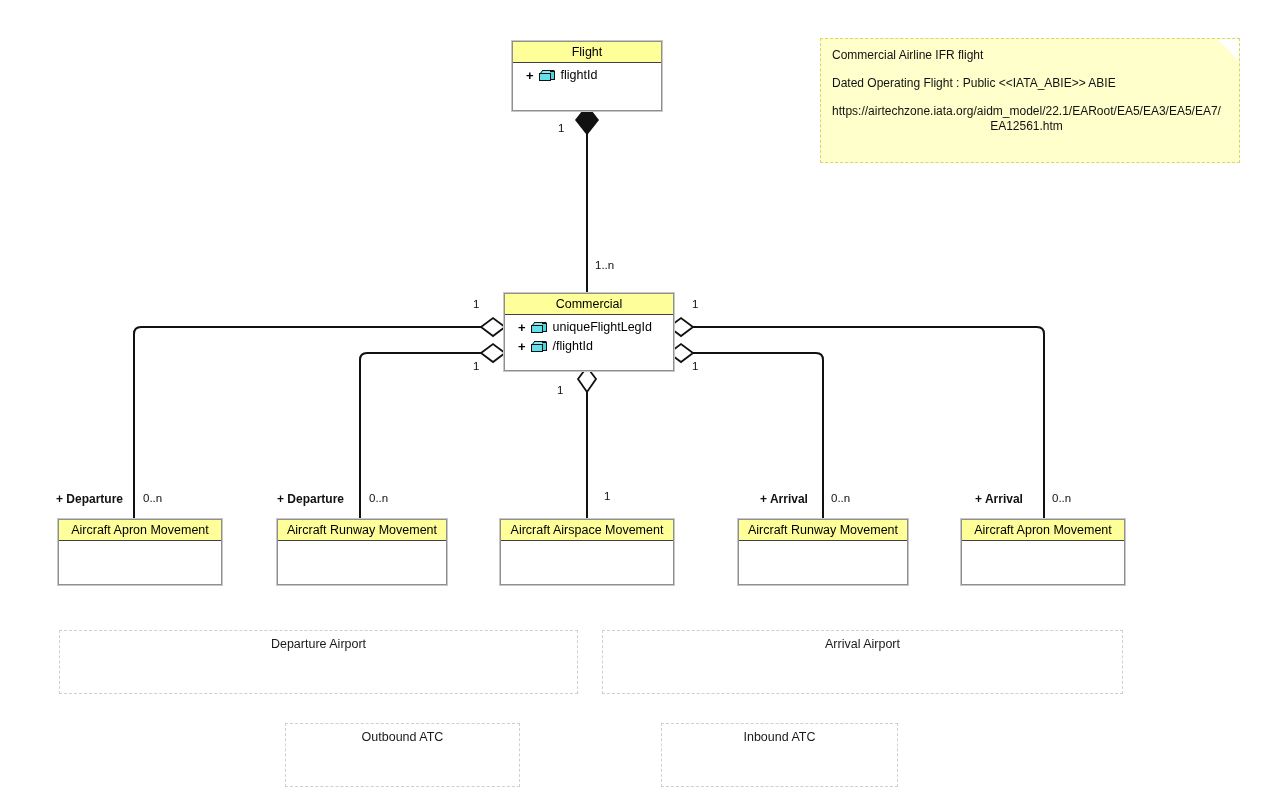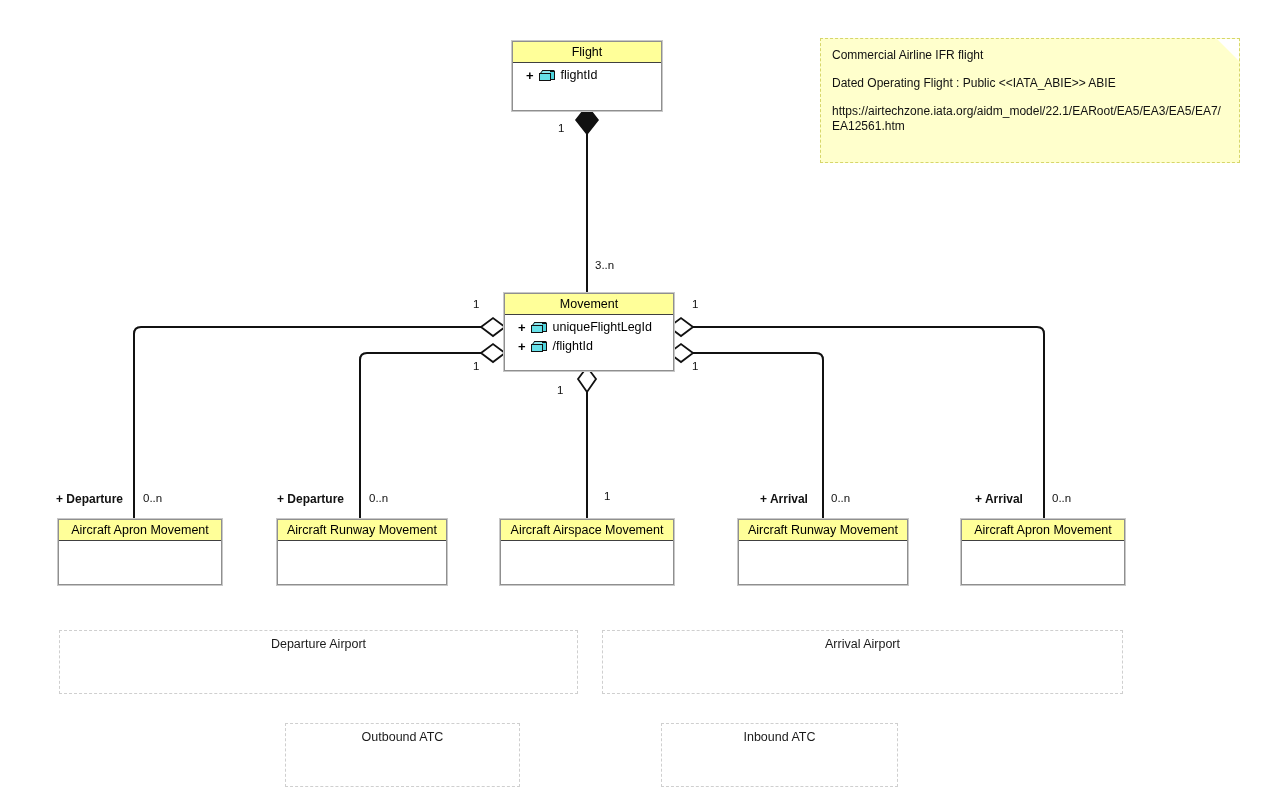--- a/index.html
+++ b/index.html
@@ -139,21 +139,21 @@
     border-top: 22px solid #ffffff;
   }
   .note-text {
     position: relative;
     padding: 9px 18px 0 11px;
     font-size: 12px;
     line-height: 15px;
     color: #111111;
   }
   .note-line { margin-bottom: 13px; white-space: pre-wrap; word-break: break-word; }
-  .note-line.last { margin-bottom: 12px; }
+  .note-line.last { margin-bottom: 12px; text-align: center; }
 
   
   .conn {
     position: absolute;
     pointer-events: none;
     overflow: visible;
   }
   .conn path, .conn line, .conn polyline {
     fill: none;
     stroke: #111111;
@@ -215,21 +215,21 @@
     <path d="M 693 327 L 1037 327 Q 1044 327 1044 334 L 1044 518"></path>
     <polygon class="diamond-open" points="693,327 681,318 669,327 681,336"></polygon>
   </svg>
 
   <svg class="conn" style="left:0; top:0; width:1286px; height:811px;">
     <path d="M 693 353 L 816 353 Q 823 353 823 360 L 823 518"></path>
     <polygon class="diamond-open" points="693,353 681,344 669,353 681,362"></polygon>
   </svg>
 
   <div class="mlabel" style="left:558px; top:122px;">1</div>
-  <div class="mlabel" style="left:595px; top:259px;">3..n</div>
+  <div class="mlabel" style="left:595px; top:259px;">1..n</div>
 
   <div class="mlabel" style="left:473px; top:298px;">1</div>
   <div class="mlabel" style="left:473px; top:360px;">1</div>
   <div class="mlabel" style="left:692px; top:298px;">1</div>
   <div class="mlabel" style="left:692px; top:360px;">1</div>
   <div class="mlabel" style="left:557px; top:384px;">1</div>
 
   <div class="rlabel" style="left:56px; top:492px;">+ Departure</div>
   <div class="mlabel" style="left:143px; top:492px;">0..n</div>
 
@@ -256,21 +256,21 @@
               <span class="face"></span>
             </span>
           <span class="attr-name">flightId</span>
         </div>
       </div>
     </div>
   </div>
 
   <div class="uml-class" style="left:503px; top:292px; width:172px; height:80px;">
     <div class="inner">
-      <div class="uml-title">Movement</div>
+      <div class="uml-title">Commercial</div>
       <div class="uml-body">
         <div class="uml-attr">
           <span class="vis-plus">+</span>
           <span class="attr-icon">
               <span class="top"></span>
               <span class="side"></span>
               <span class="face"></span>
             </span>
           <span class="attr-name">uniqueFlightLegId</span>
         </div>

